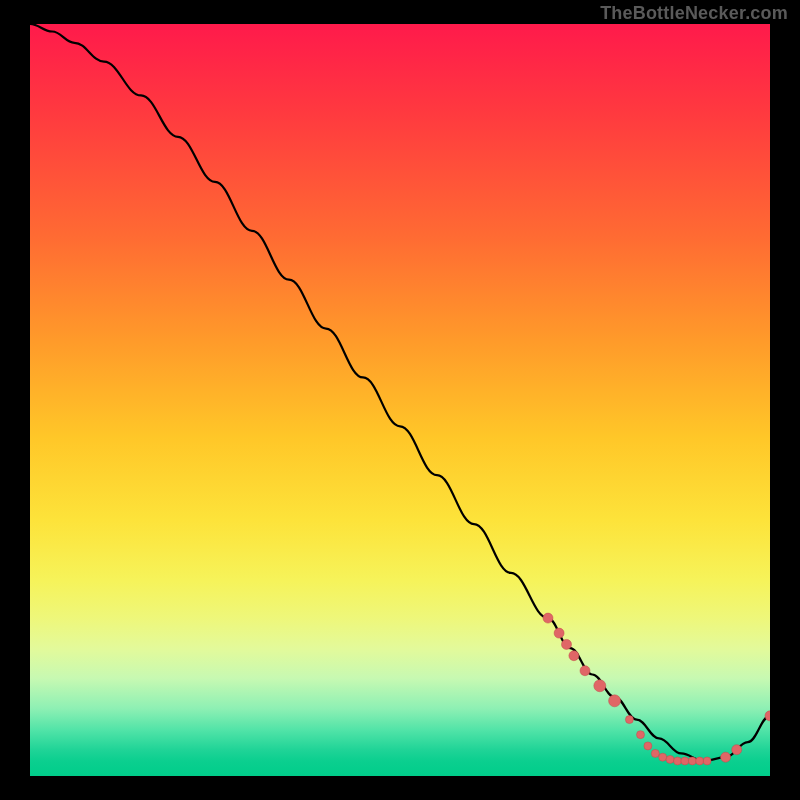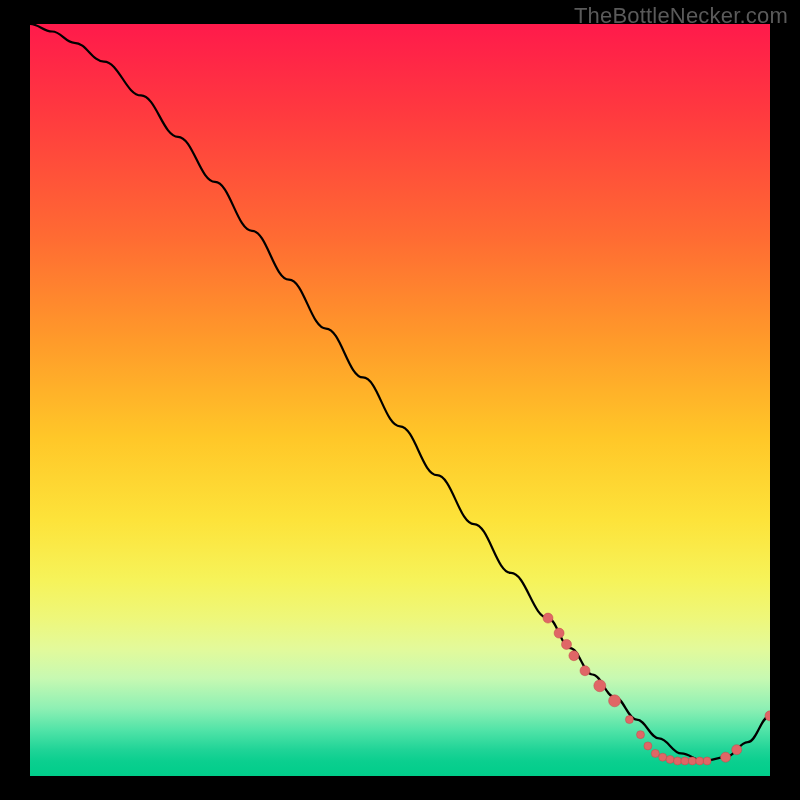--- a/index.html
+++ b/index.html
@@ -15,22 +15,22 @@
     position: relative;
     width: 800px;
     height: 800px;
     background: #000;
   }
   .watermark {
     position: absolute;
     top: 3px;
     right: 12px;
     color: #5a5a5a;
-    font-size: 22px;
-    font-weight: 400;
+    font-size: 18px;
+    font-weight: 700;
     letter-spacing: 0.2px;
     z-index: 50;
   }
   .plot-area {
     position: absolute;
     left: 30px;
     top: 24px;
     width: 740px;
     height: 752px;
   }

